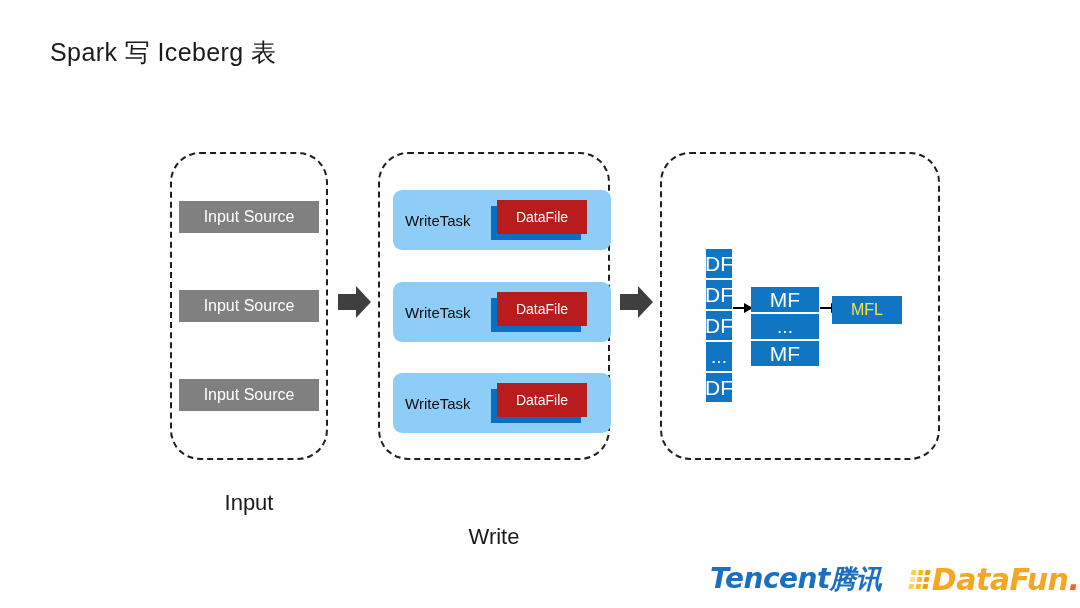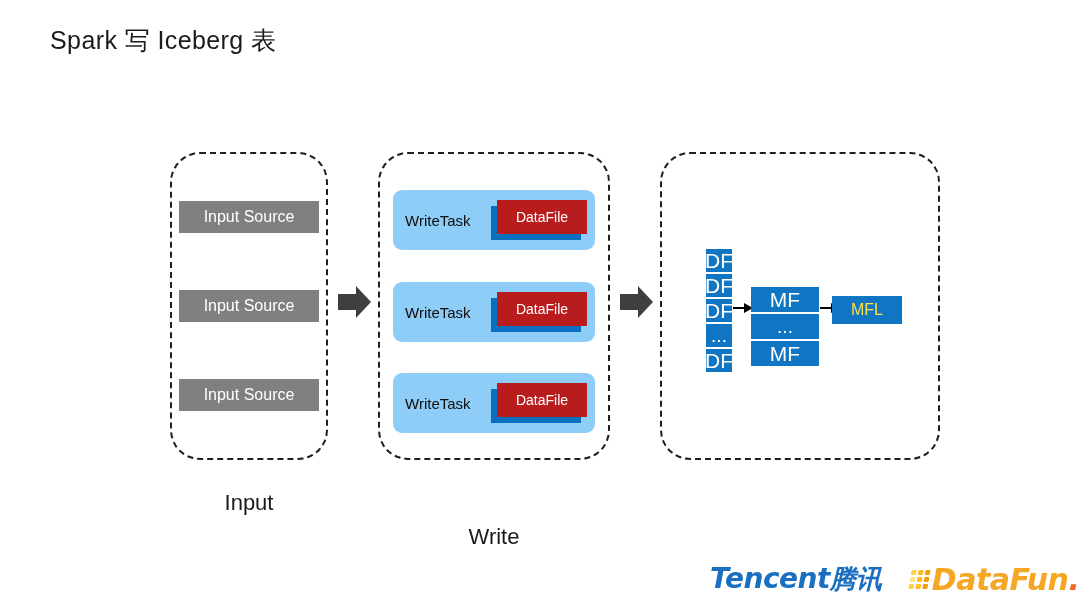--- a/index.html
+++ b/index.html
@@ -15,21 +15,21 @@
     width: 1080px;
     height: 608px;
     background: #ffffff;
     overflow: hidden;
   }
 
   
   .slide-title {
     position: absolute;
     left: 50px;
-    top: 24px;
+    top: 36px;
     font-size: 25px;
     color: #1a1a1a;
     letter-spacing: 0.4px;
     white-space: nowrap;
   }
 
   
   .stage-box {
     position: absolute;
     border: 2px dashed #1f1f1f;
@@ -72,20 +72,21 @@
   #input-source-2 { top: 379px; }
 
   
   .write-task {
     position: absolute;
     left: 393px;
     width: 202px;
     height: 60px;
     background: #8ecdf7;
     border-radius: 9px;
+    padding-left: 16px;
   }
   #write-task-0 { top: 190px; }
   #write-task-1 { top: 282px; }
   #write-task-2 { top: 373px; }
 
   .write-task-label {
     position: absolute;
     left: 12px;
     top: 0;
     height: 60px;
@@ -140,21 +141,21 @@
     display: flex;
     align-items: center;
     justify-content: center;
     font-size: 21px;
     line-height: 1;
     white-space: nowrap;
   }
   .cell.ellipsis { font-size: 19px; }
 
   #df-stack { left: 666px; top: 249px; width: 66px; }
-  #df-stack .cell { height: 23px; margin-left: 40px; }
+  #df-stack .cell { height: 29px; margin-left: 40px; }
 
   #mf-stack { left: 751px; top: 287px; width: 68px; }
   #mf-stack .cell { height: 25px; }
 
   #mfl-box {
     position: absolute;
     left: 832px;
     top: 296px;
     width: 70px;
     height: 28px;

